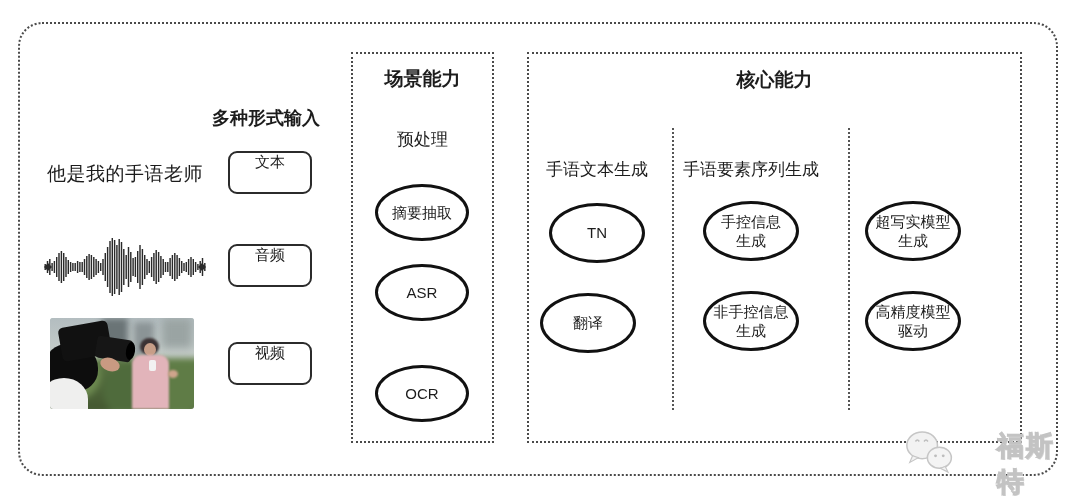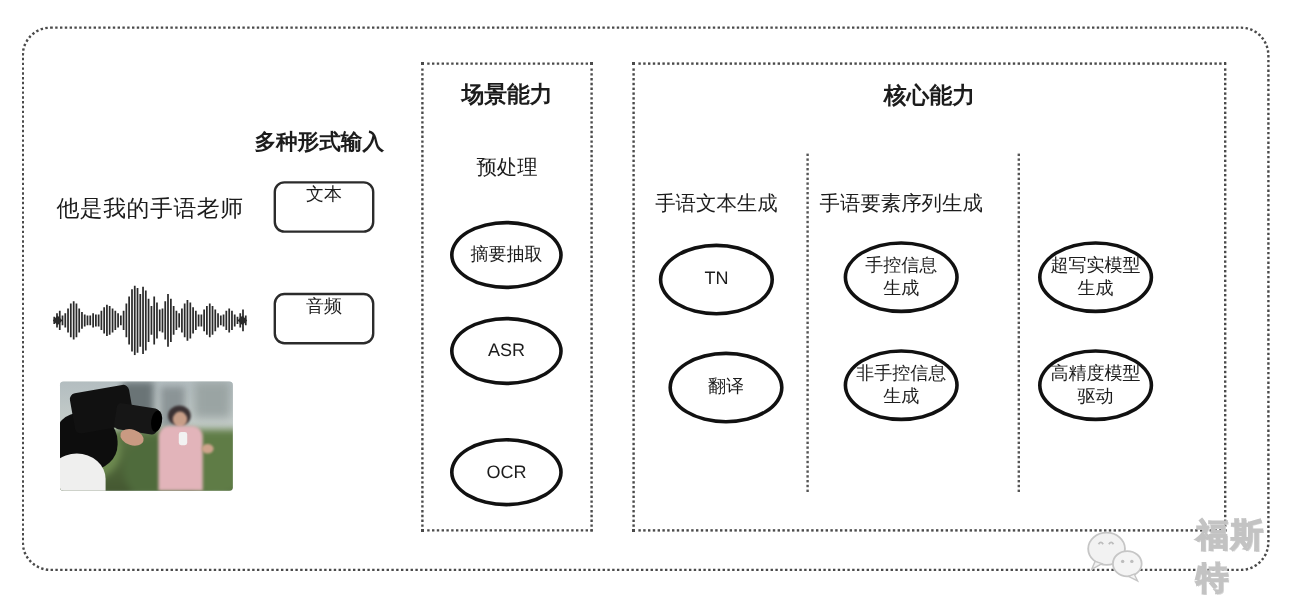--- a/index.html
+++ b/index.html
@@ -57,26 +57,26 @@
     display:flex;flex-direction:column;align-items:center;justify-content:center;
     text-align:center;font-size:15px;line-height:1.3;}
   .scene-node{width:94px;height:57px;left:22px;}
   .sn0{top:130px;} .sn1{top:210px;} .sn2{top:311px;}
 
   .divider{border-left:2px dotted #555;width:0;top:74px;height:282px;}
   .div1{left:143px;} .div2{left:319px;}
   .col-header{width:150px;text-align:center;font-size:17px;top:104px;}
   .ch0{left:-7px;} .ch1{left:147px;} .ch2{left:309px;}
   .core-node{width:96px;height:60px;}
-  .c0r0{left:20px;top:149px;} .c0r1{left:28px;top:239px;text-align:right;}
+  .c0r0{left:20px;top:149px;} .c0r1{left:11px;top:239px;text-align:right;}
   .c1r0{left:174px;top:147px;} .c1r1{left:174px;top:237px;}
   .c2r0{left:336px;top:147px;} .c2r1{left:336px;top:237px;}
 
   
-  .watermark{left:903px;top:428px;display:flex;align-items:center;gap:38px;}
+  .watermark{left:903px;top:428px;display:flex;gap:38px;}
   .wm-text{font-size:27px;font-weight:700;color:#e9e9e9;letter-spacing:2px;
     -webkit-text-stroke:1px #c3c3c3;text-shadow:1px 1px 0 #d6d6d6;margin-left:4px;}
 </style>
 </head>
 <body>
 
 <div class="stage">
 
   <div class="abs outer-frame"></div>
 
@@ -176,20 +176,23 @@
     <div class="ph-arm"></div>
     <div class="ph-shirt"></div>
   </div>
 
   <div class="abs io-box box-text">
     <span>文本</span>
   </div>
   <div class="abs io-box box-audio">
     <span>音频</span>
   </div>
+  <div class="abs io-box box-video">
+    <span>视频</span>
+  </div>
 
   <div class="abs dashed-box scene-box">
     <div class="abs cap-title scene-title">场景能力</div>
     <div class="abs scene-subtitle">预处理</div>
     <div class="abs ellipse scene-node sn0">
       <span>摘要抽取</span>
     </div>
     <div class="abs ellipse scene-node sn1">
       <span>ASR</span>
     </div>

